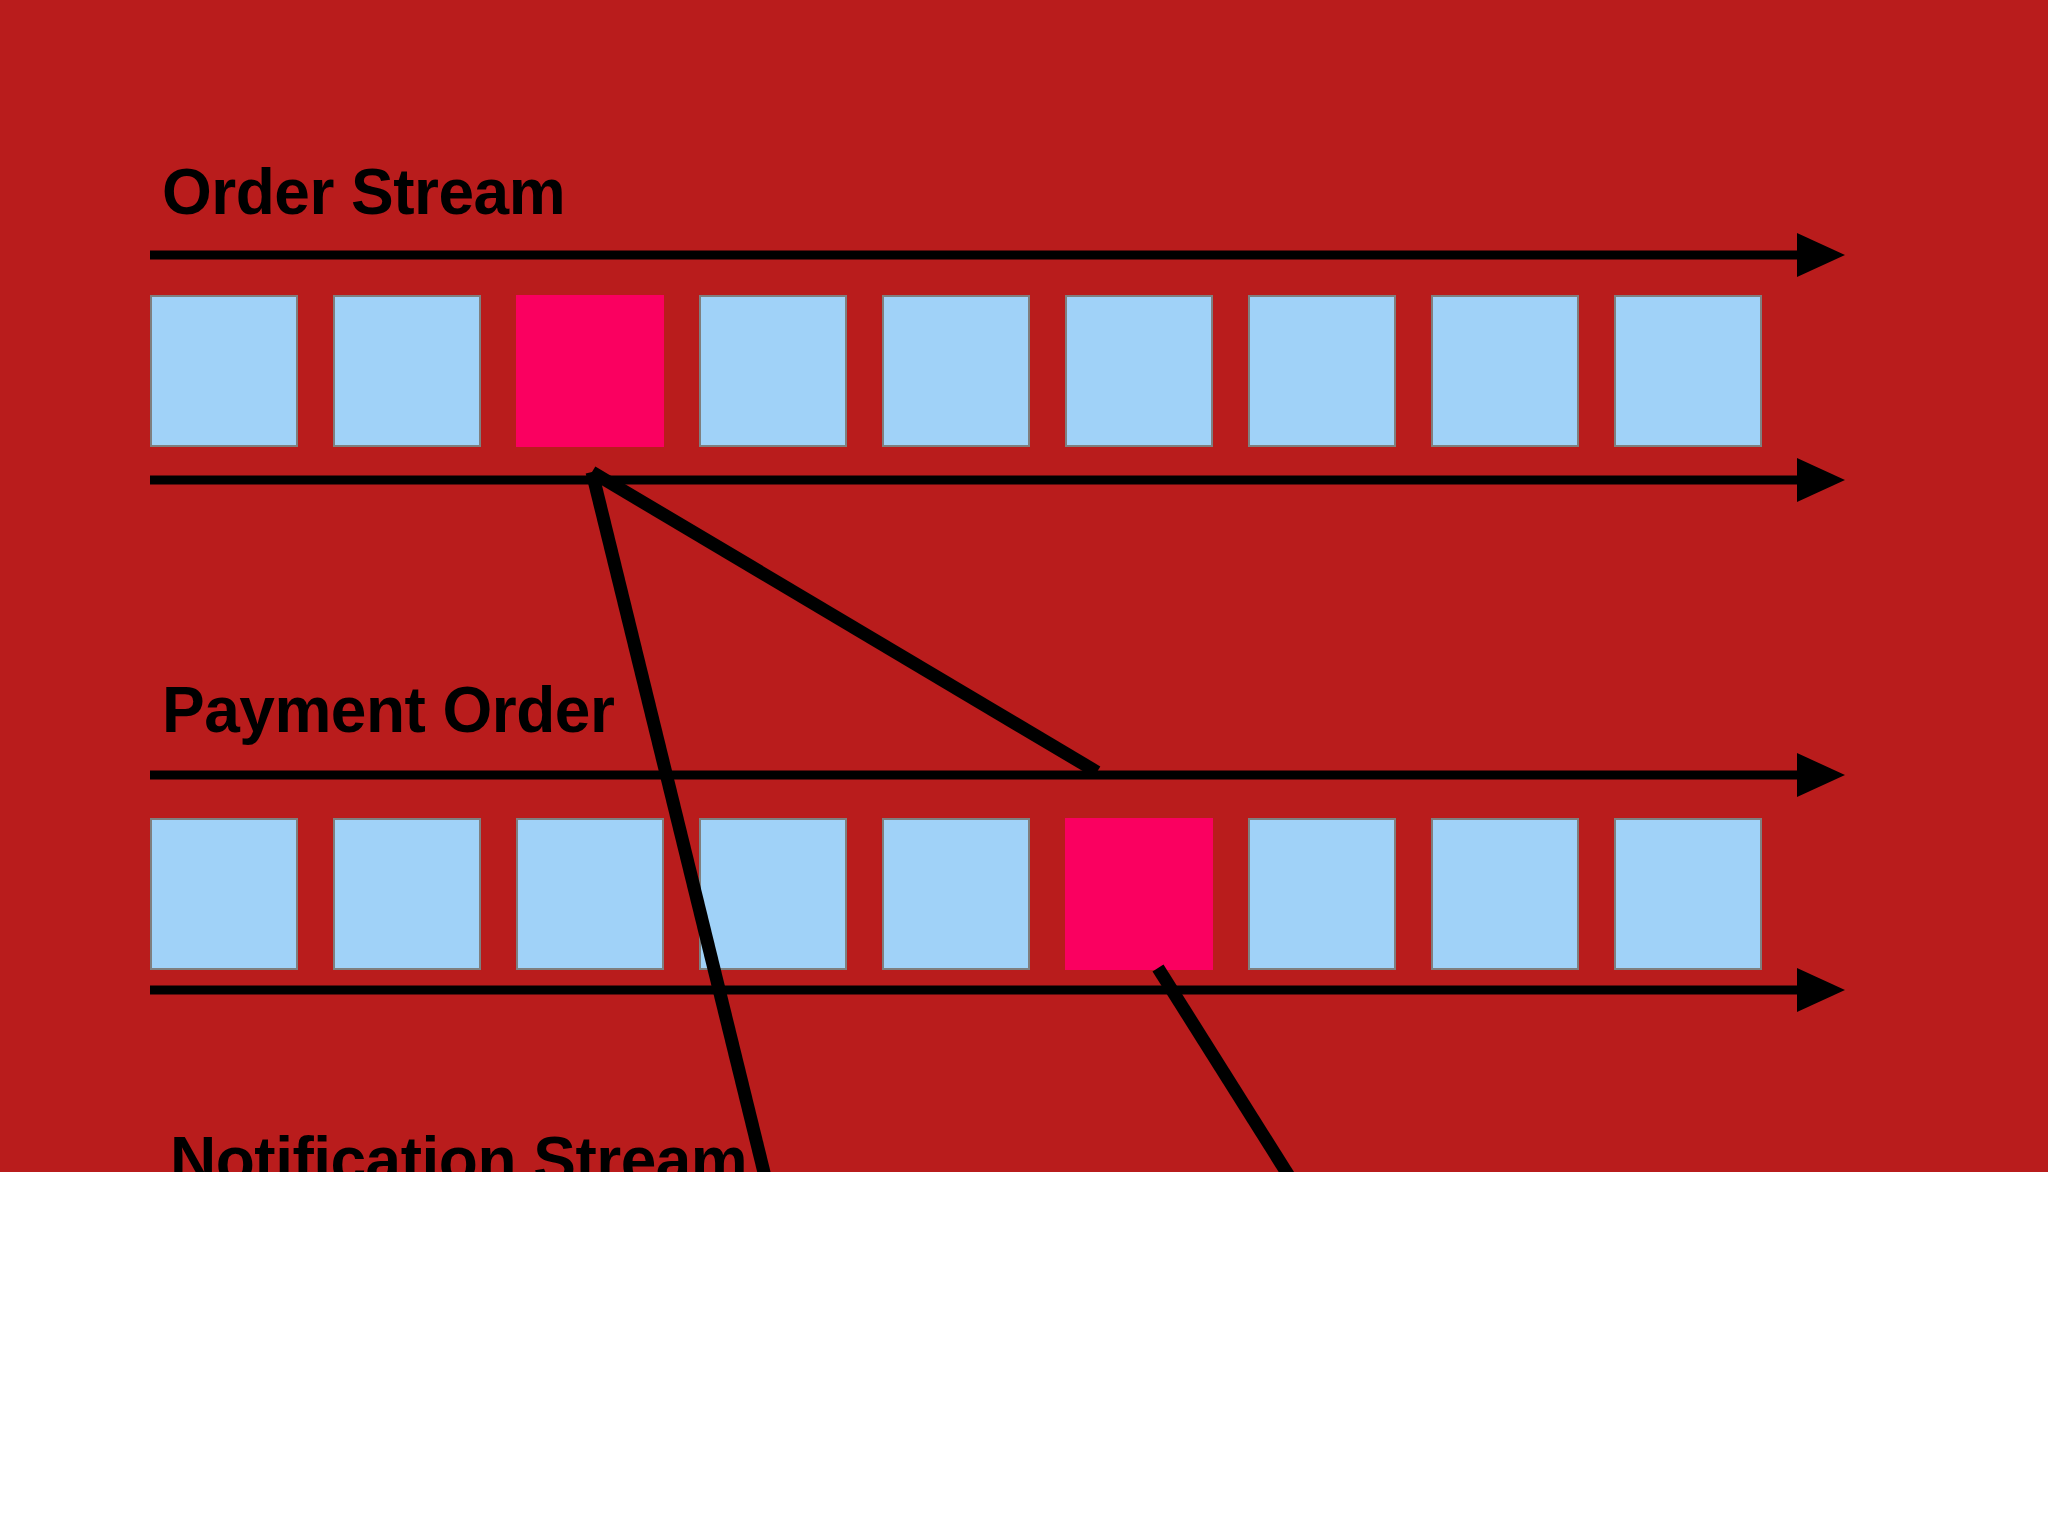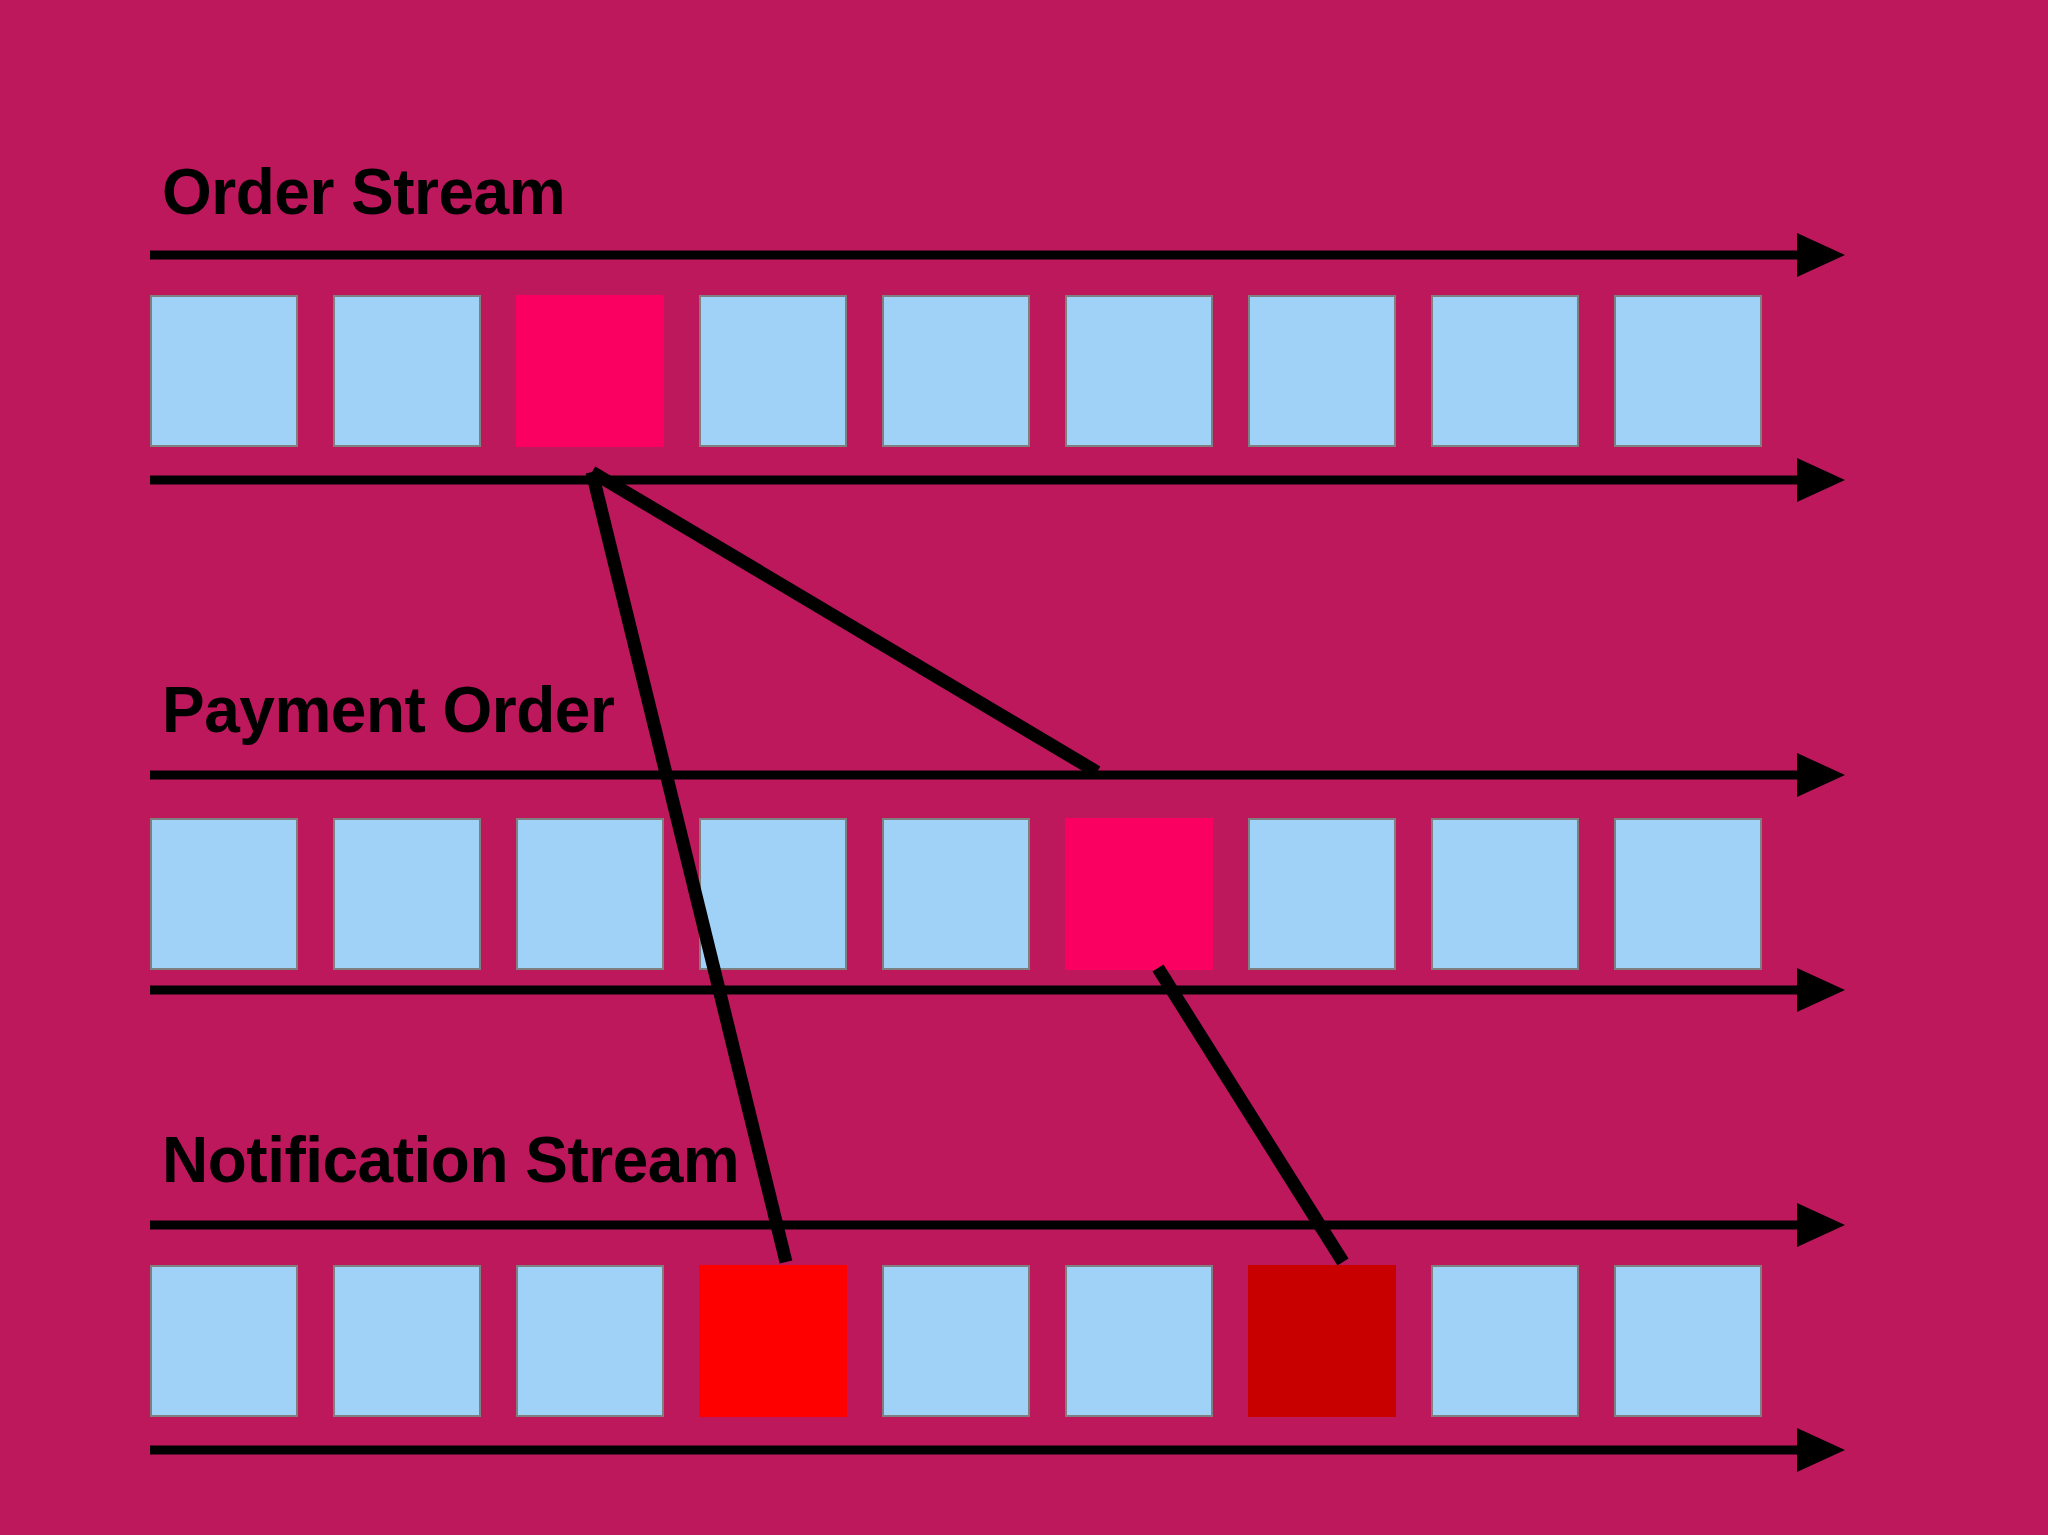--- a/index.html
+++ b/index.html
@@ -6,22 +6,22 @@
     margin: 0;
     padding: 0;
     background: #ffffff;
   }
   body {
     font-family: "Liberation Sans", sans-serif;
   }
   #canvas {
     position: relative;
     width: 2048px;
-    height: 1535px;
-    background: #be185d;
+    height: 1172px;
+    background: #b91c1c;
     overflow: hidden;
   }
   .stream-title {
     position: absolute;
     font-family: "Liberation Sans", sans-serif;
     font-weight: bold;
     font-size: 64px;
     line-height: 1;
     color: #000000;
     white-space: nowrap;
@@ -41,21 +41,21 @@
     pointer-events: none;
   }
 </style>
 </head>
 <body>
 
 <div id="canvas">
 
   <div class="stream-title" style="left: 162px; top: 160px; color: rgb(0, 0, 0);">Order Stream</div>
   <div class="stream-title" style="left: 162px; top: 678px; color: rgb(0, 0, 0);">Payment Order</div>
-  <div class="stream-title" style="left: 162px; top: 1128px; color: rgb(0, 0, 0);">Notification Stream</div>
+  <div class="stream-title" style="left: 170px; top: 1128px; color: rgb(0, 0, 0);">Notification Stream</div>
 
   <div id="boxes-layer">
       <div class="event-box" style="left: 150px; top: 295px; width: 148px; height: 152px; background: rgb(160, 210, 248); border-color: rgb(127, 127, 127);"></div>
       <div class="event-box" style="left: 333px; top: 295px; width: 148px; height: 152px; background: rgb(160, 210, 248); border-color: rgb(127, 127, 127);"></div>
       <div class="event-box" style="left: 516px; top: 295px; width: 148px; height: 152px; background: rgb(250, 0, 96); border-color: rgb(250, 0, 96);"></div>
       <div class="event-box" style="left: 699px; top: 295px; width: 148px; height: 152px; background: rgb(160, 210, 248); border-color: rgb(127, 127, 127);"></div>
       <div class="event-box" style="left: 882px; top: 295px; width: 148px; height: 152px; background: rgb(160, 210, 248); border-color: rgb(127, 127, 127);"></div>
       <div class="event-box" style="left: 1065px; top: 295px; width: 148px; height: 152px; background: rgb(160, 210, 248); border-color: rgb(127, 127, 127);"></div>
       <div class="event-box" style="left: 1248px; top: 295px; width: 148px; height: 152px; background: rgb(160, 210, 248); border-color: rgb(127, 127, 127);"></div>
       <div class="event-box" style="left: 1431px; top: 295px; width: 148px; height: 152px; background: rgb(160, 210, 248); border-color: rgb(127, 127, 127);"></div>

